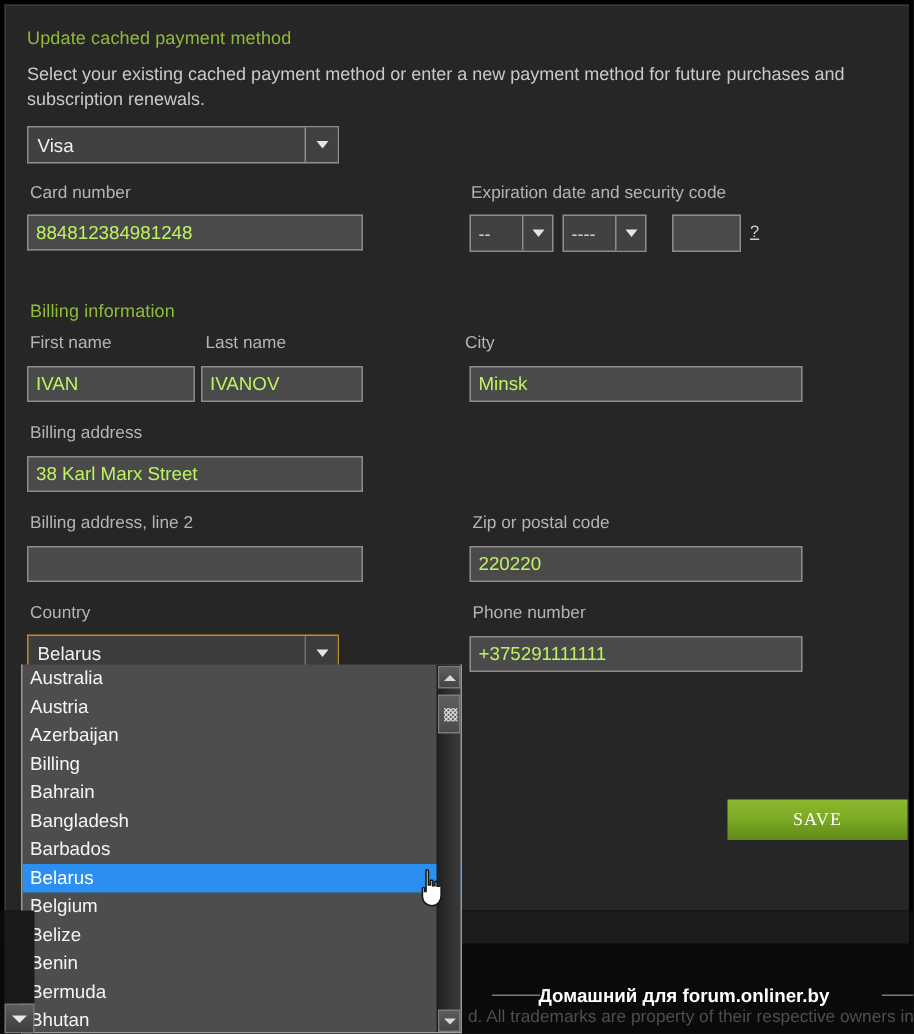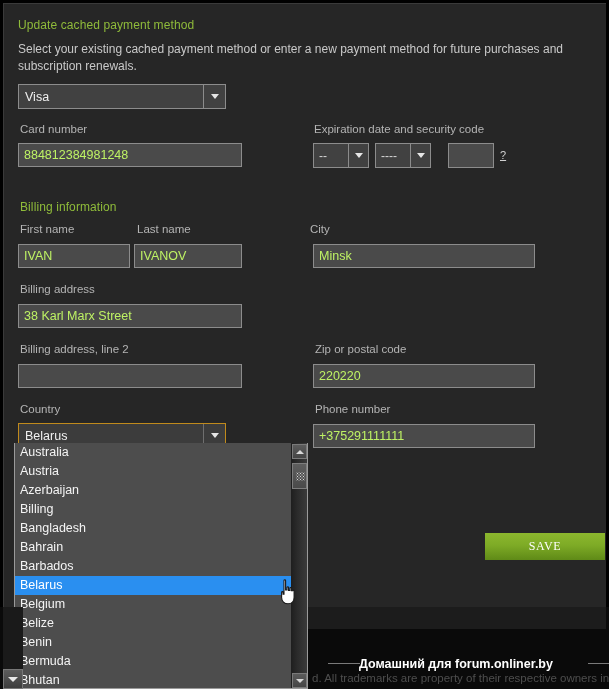--- a/index.html
+++ b/index.html
@@ -379,22 +379,22 @@
 <div class="wm-rule" id="wm-rule-l"></div>
 <div id="watermark">Домашний для forum.onliner.by</div>
 <div class="wm-rule" id="wm-rule-r"></div>
 
 <div id="country-list">
   <div id="country-list-items">
       <div class="opt">Australia</div>
       <div class="opt">Austria</div>
       <div class="opt">Azerbaijan</div>
       <div class="opt">Billing</div>
+      <div class="opt">Bahrain</div>
       <div class="opt">Bangladesh</div>
-      <div class="opt">Bahrain</div>
       <div class="opt">Barbados</div>
       <div class="opt sel">Belarus</div>
       <div class="opt">Belgium</div>
       <div class="opt">Belize</div>
       <div class="opt">Benin</div>
       <div class="opt">Bermuda</div>
       <div class="opt">Bhutan</div>
     </div>
 
   <div id="list-scrollbar">

